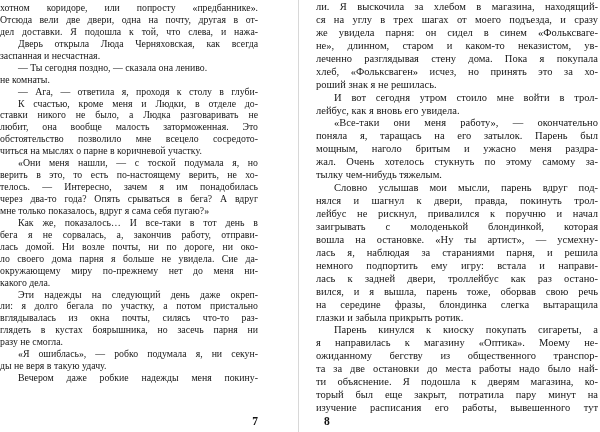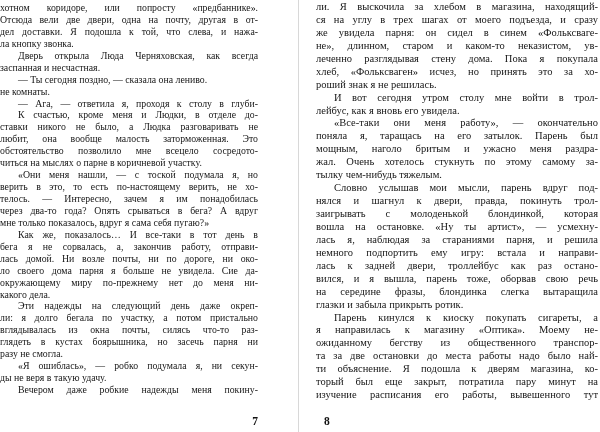--- a/index.html
+++ b/index.html
@@ -21,21 +21,20 @@
   .pn-right{left:324px;}
 </style>
 </head>
 <body>
 
 <div class="spread">
   <div class="tb tb-left">
       <div class="ln">хотном коридоре, или попросту «предбаннике».</div>
       <div class="ln">Отсюда вели две двери, одна на почту, другая в от-</div>
       <div class="ln">дел доставки. Я подошла к той, что слева, и нажа-</div>
-      <div class="ln end">ла кнопку звонка.</div>
       <div class="ln ind">Дверь открыла Люда Черняховская, как всегда</div>
       <div class="ln end">заспанная и несчастная.</div>
       <div class="ln ind end">— Ты сегодня поздно, — сказала она лениво.</div>
       <div class="ln end">не комнаты.</div>
       <div class="ln ind">— Ага, — ответила я, проходя к столу в глуби-</div>
       <div class="ln ind">К счастью, кроме меня и Людки, в отделе до-</div>
       <div class="ln">ставки никого не было, а Людка разговаривать не</div>
       <div class="ln">любит, она вообще малость заторможенная. Это</div>
       <div class="ln">обстоятельство позволило мне всецело сосредото-</div>
       <div class="ln end">читься на мыслях о парне в коричневой участку.</div>
@@ -62,29 +61,30 @@
   <div class="pn pn-left">7</div>
   <div class="divider"></div>
   <div class="tb tb-right">
       <div class="ln">ли. Я выскочила за хлебом в магазина, находящий-</div>
       <div class="ln">ся на углу в трех шагах от моего подъезда, и сразу</div>
       <div class="ln">же увидела парня: он сидел в синем «Фольксваге-</div>
       <div class="ln">не», длинном, старом и каком-то неказистом, ув-</div>
       <div class="ln">леченно разглядывая стену дома. Пока я покупала</div>
       <div class="ln">хлеб, «Фольксваген» исчез, но принять это за хо-</div>
       <div class="ln end">роший знак я не решилась.</div>
-      <div class="ln ind">И вот сегодня утром столу мне войти в трол-</div>
+      <div class="ln ind">И вот сегодня утром стоило мне войти в трол-</div>
       <div class="ln end">лейбус, как я вновь его увидела.</div>
       <div class="ln ind">«Все-таки они меня работу», — окончательно</div>
       <div class="ln">поняла я, таращась на его затылок. Парень был</div>
       <div class="ln">мощным, наголо бритым и ужасно меня раздра-</div>
       <div class="ln">жал. Очень хотелось стукнуть по этому самому за-</div>
       <div class="ln end">тылку чем-нибудь тяжелым.</div>
       <div class="ln ind">Словно услышав мои мысли, парень вдруг под-</div>
       <div class="ln">нялся и шагнул к двери, правда, покинуть трол-</div>
+      <div class="ln">лейбус не рискнул, привалился к поручню и начал</div>
       <div class="ln">заигрывать с молоденькой блондинкой, которая</div>
       <div class="ln">вошла на остановке. «Ну ты артист», — усмехну-</div>
       <div class="ln">лась я, наблюдая за стараниями парня, и решила</div>
       <div class="ln">немного подпортить ему игру: встала и направи-</div>
       <div class="ln">лась к задней двери, троллейбус как раз остано-</div>
       <div class="ln">вился, и я вышла, парень тоже, оборвав свою речь</div>
       <div class="ln">на середине фразы, блондинка слегка вытаращила</div>
       <div class="ln end">глазки и забыла прикрыть ротик.</div>
       <div class="ln ind">Парень кинулся к киоску покупать сигареты, а</div>
       <div class="ln">я направилась к магазину «Оптика». Моему не-</div>

